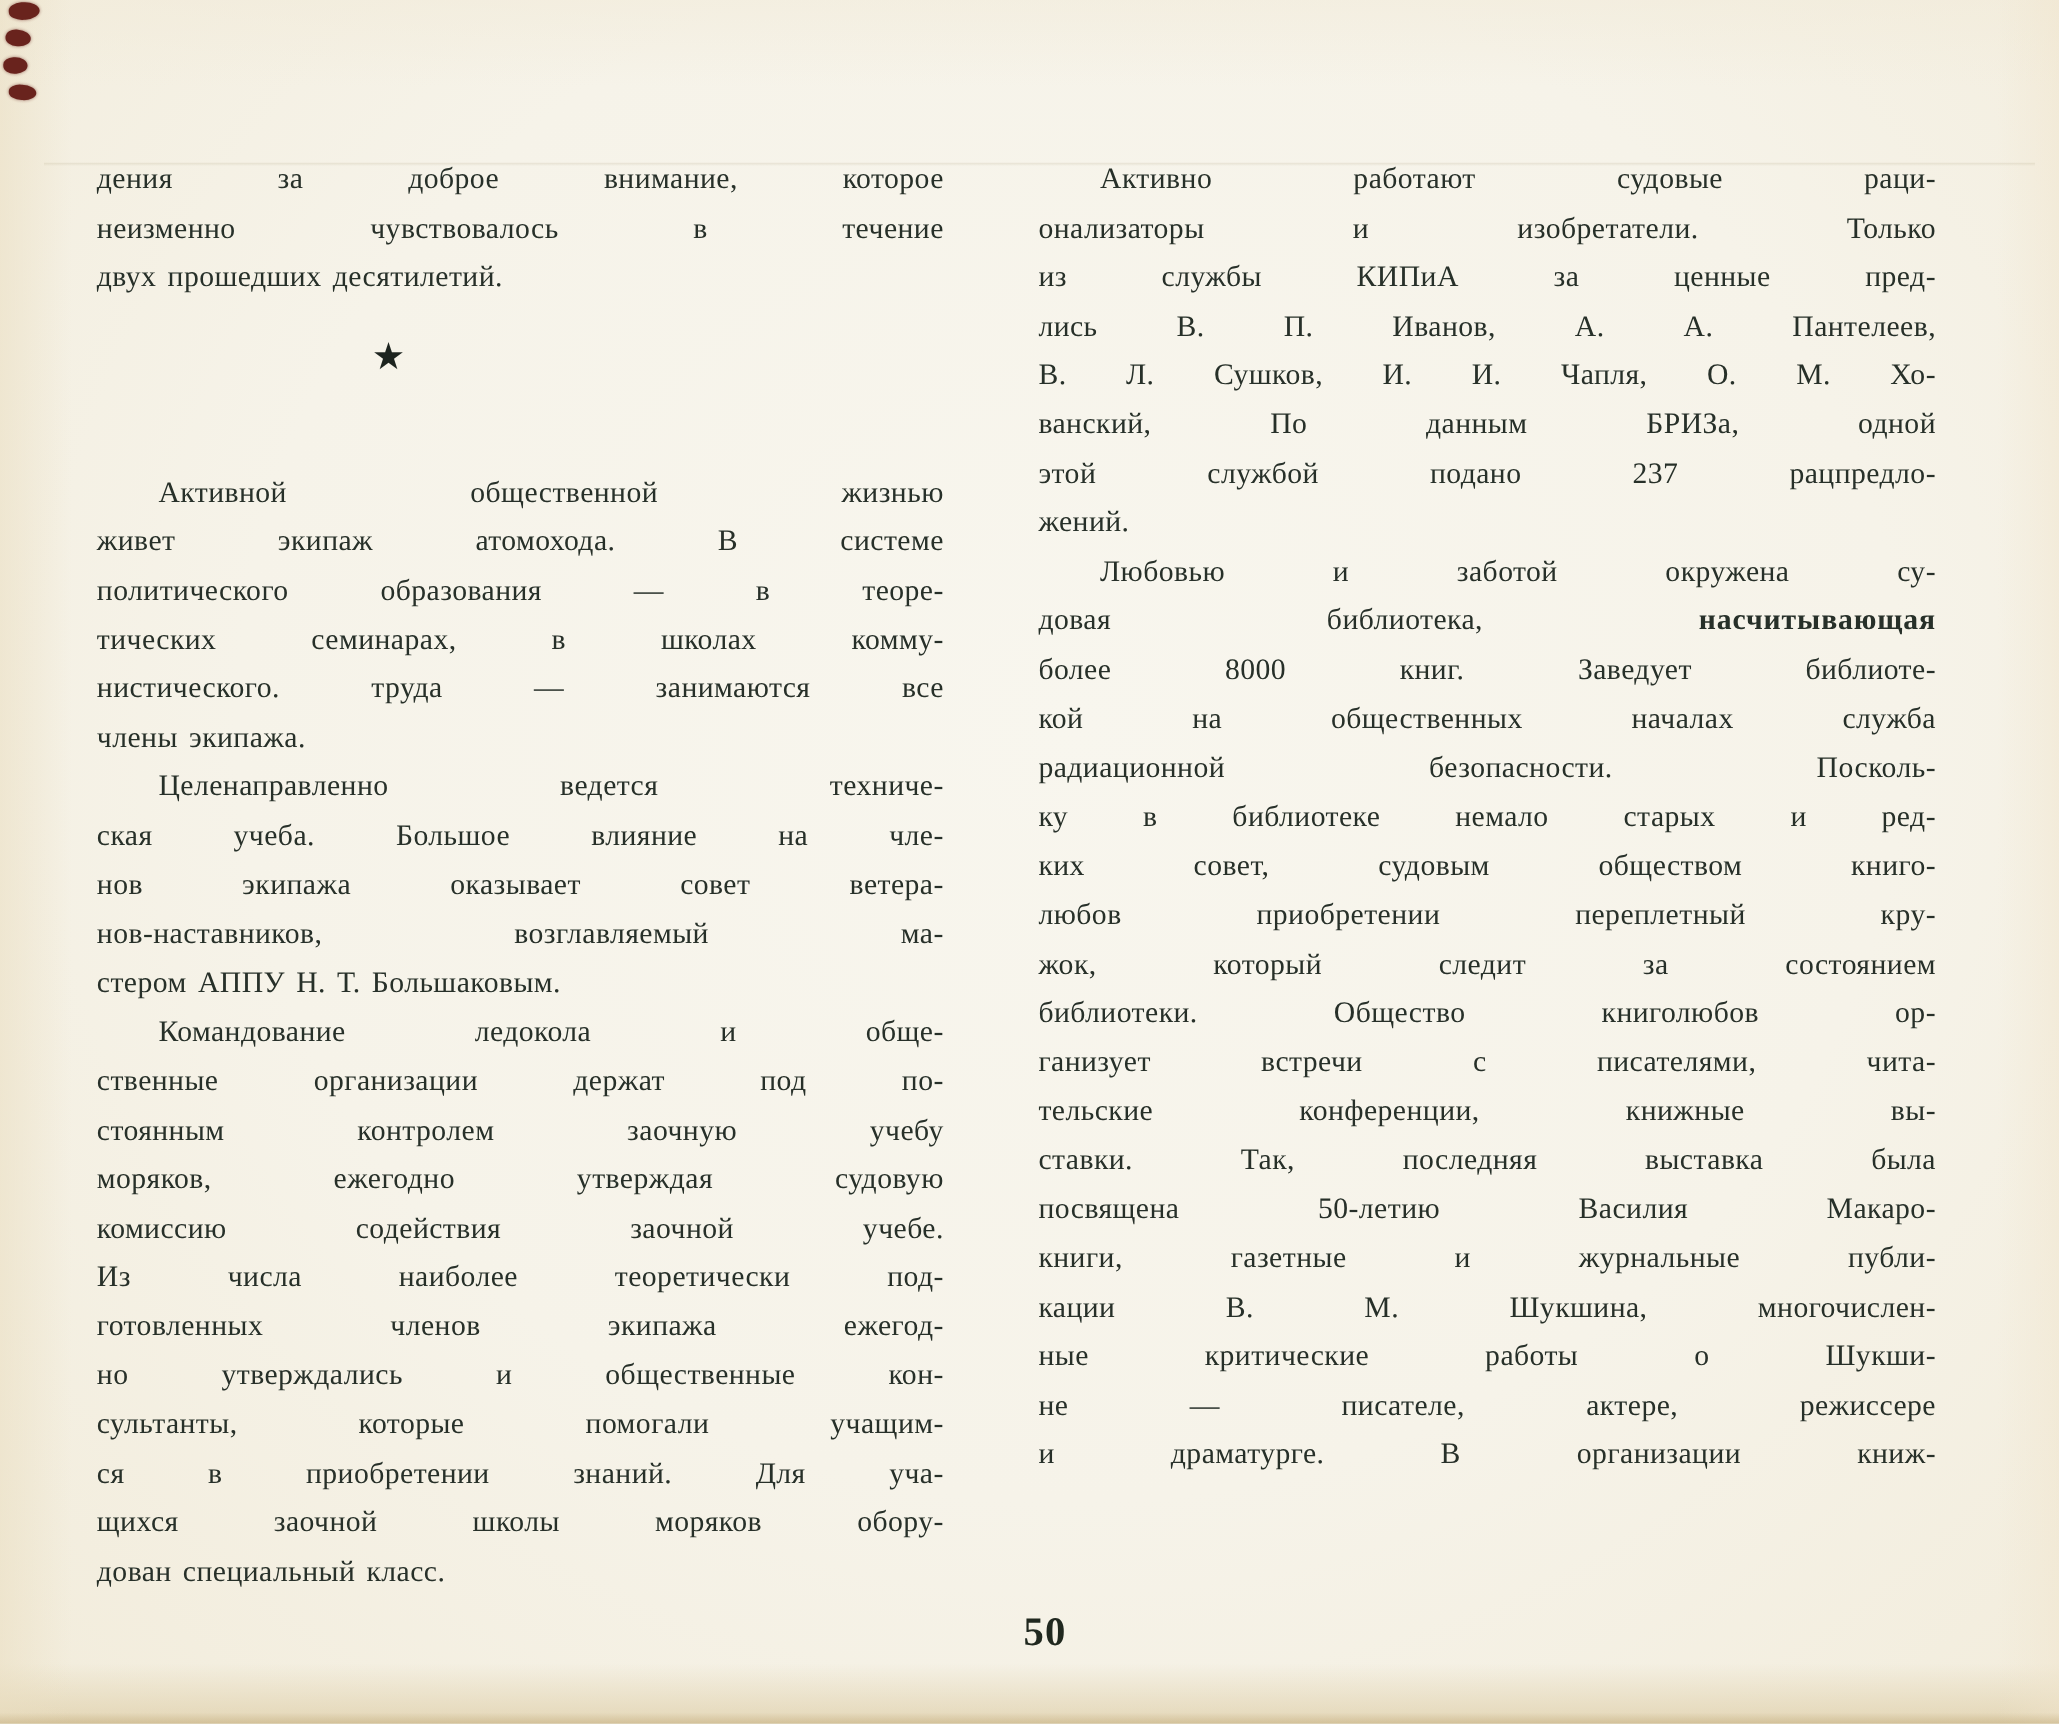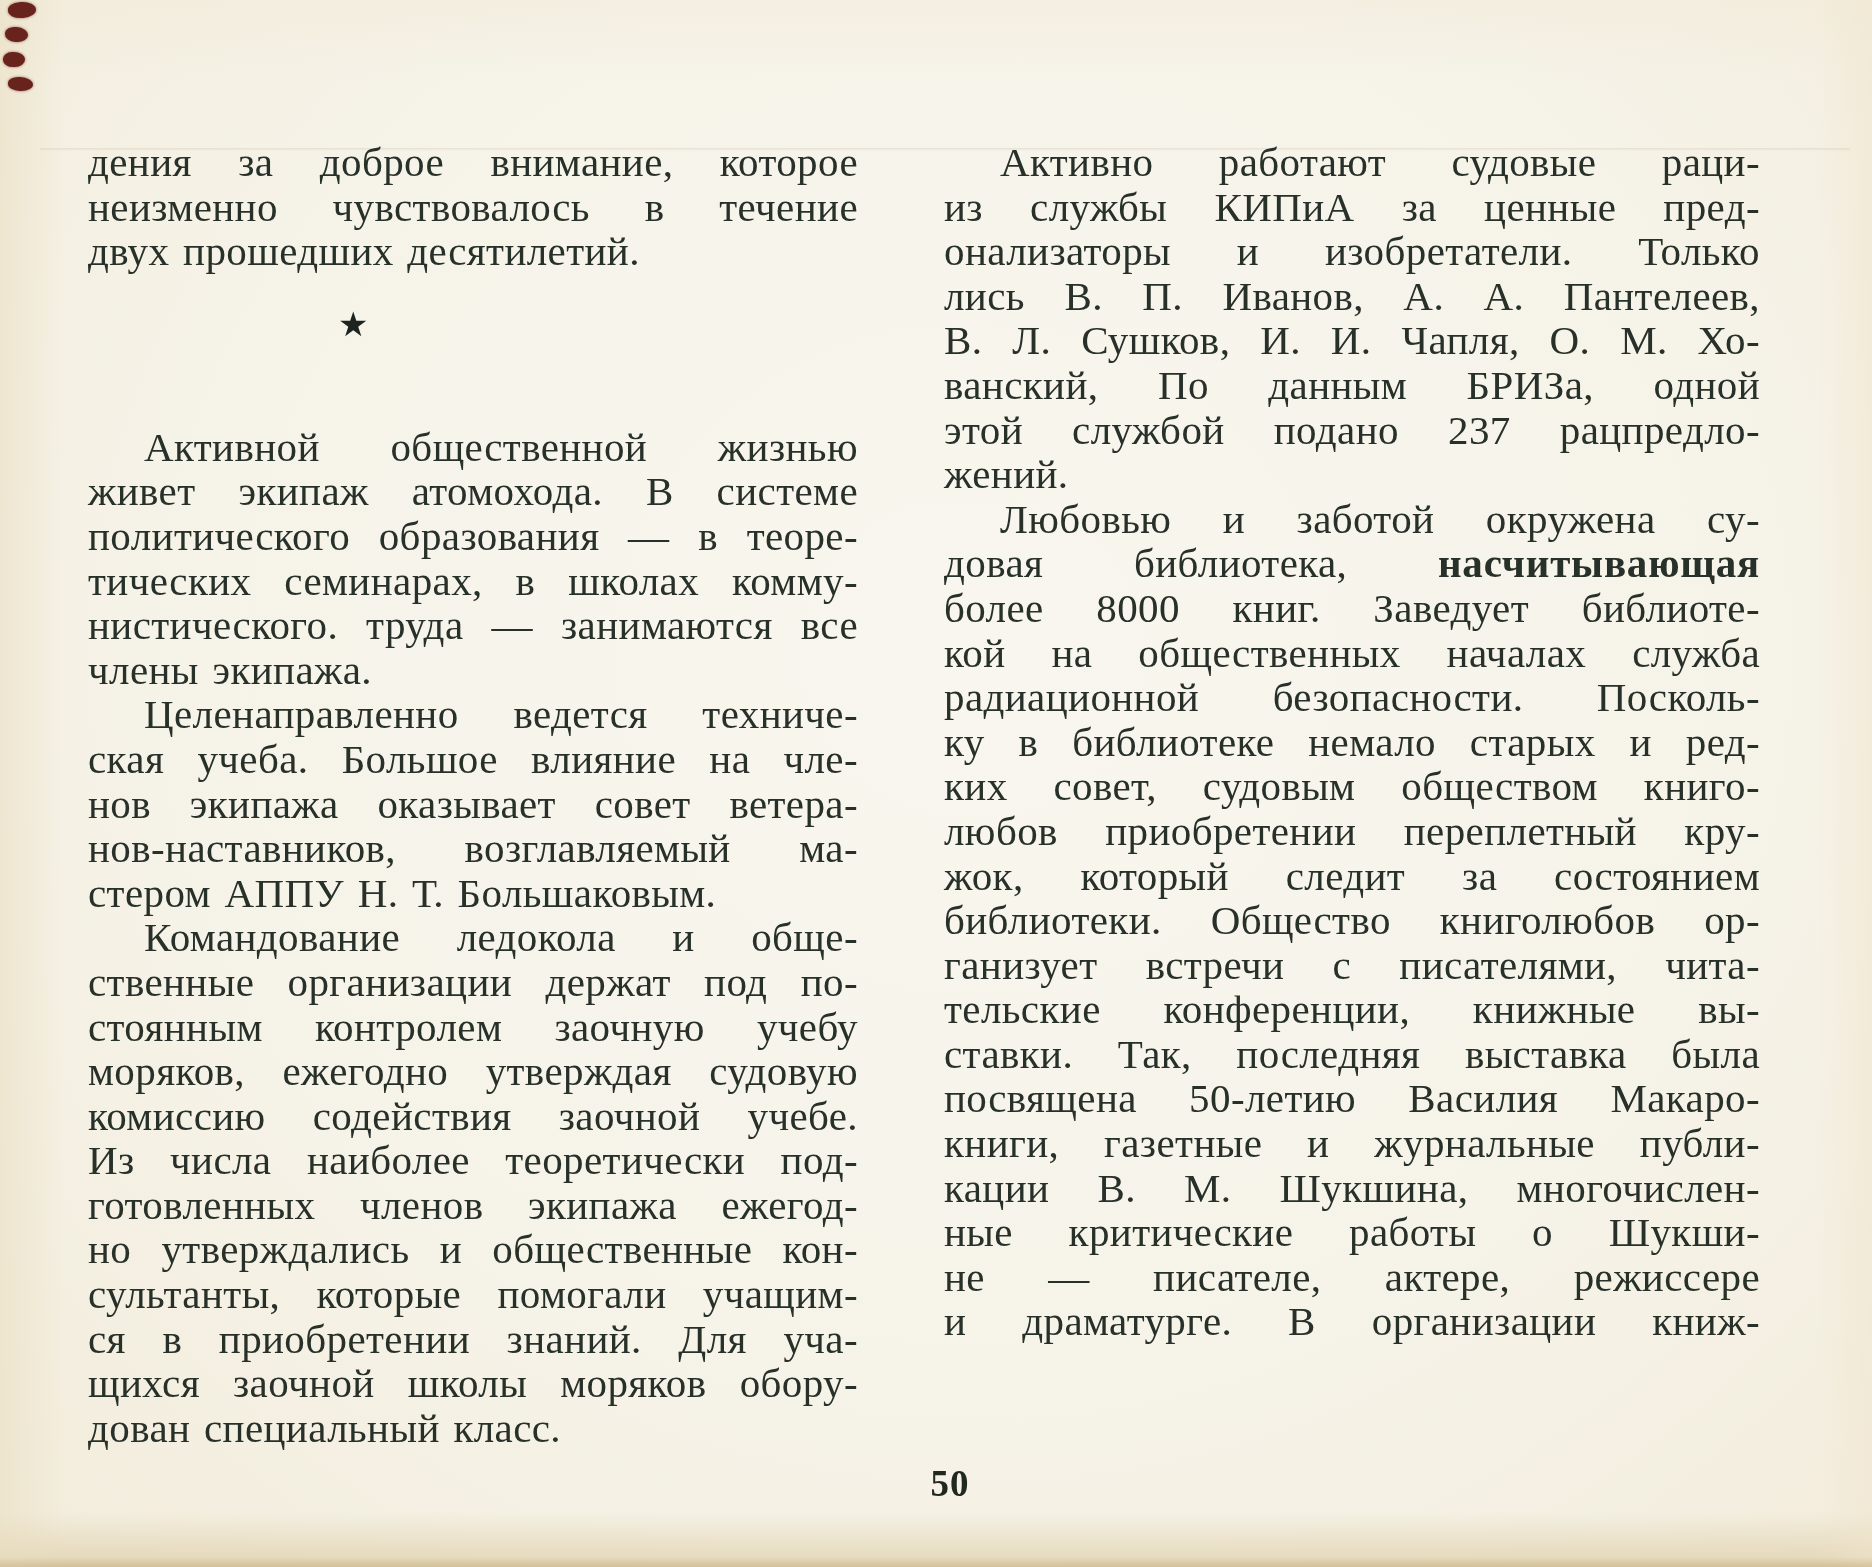--- a/index.html
+++ b/index.html
@@ -24,21 +24,21 @@
     background: linear-gradient(180deg, rgba(186,176,146,.28), rgba(255,255,255,0));
   }
   .col {
     position: absolute;
     top: 140px;
   }
   .col-left  { left: 88px;  width: 770px; }
   .col-right { left: 944px; width: 816px; }
   .para { margin: 0; }
   .line {
-    font-size: 41px;
+    font-size: 27px;
     line-height: 44.6px;
     letter-spacing: 0.4px;
     word-spacing: 3px;
     white-space: nowrap;
     text-align: justify;
     text-align-last: justify;
     white-space: normal;
     height: 44.6px;
     overflow: visible;
   }
@@ -128,22 +128,22 @@
         <div class="line"><span>сультанты, которые помогали учащим-</span></div>
         <div class="line"><span>ся в приобретении знаний. Для уча-</span></div>
         <div class="line"><span>щихся заочной школы моряков обору-</span></div>
         <div class="line flush"><span>дован специальный класс.</span></div>
       </div>
     </div>
 
   <div class="col col-right">
       <div class="para">
         <div class="line indent"><span>Активно работают судовые раци-</span></div>
+        <div class="line"><span>онализаторы и изобретатели. Только</span></div>
         <div class="line"><span>из службы КИПиА за ценные пред-</span></div>
-        <div class="line"><span>онализаторы и изобретатели. Только</span></div>
         <div class="line"><span>лись В. П. Иванов, А. А. Пантелеев,</span></div>
         <div class="line"><span>В. Л. Сушков, И. И. Чапля, О. М. Хо-</span></div>
         <div class="line"><span>ванский, По данным БРИЗа, одной</span></div>
         <div class="line"><span>этой службой подано 237 рацпредло-</span></div>
         <div class="line flush"><span>жений.</span></div>
       </div>
       <div class="para">
         <div class="line indent"><span>Любовью и заботой окружена су-</span></div>
         <div class="line"><span>довая библиотека, </span><span class="bold">насчитывающая</span></div>
         <div class="line"><span>более 8000 книг. Заведует библиоте-</span></div>

